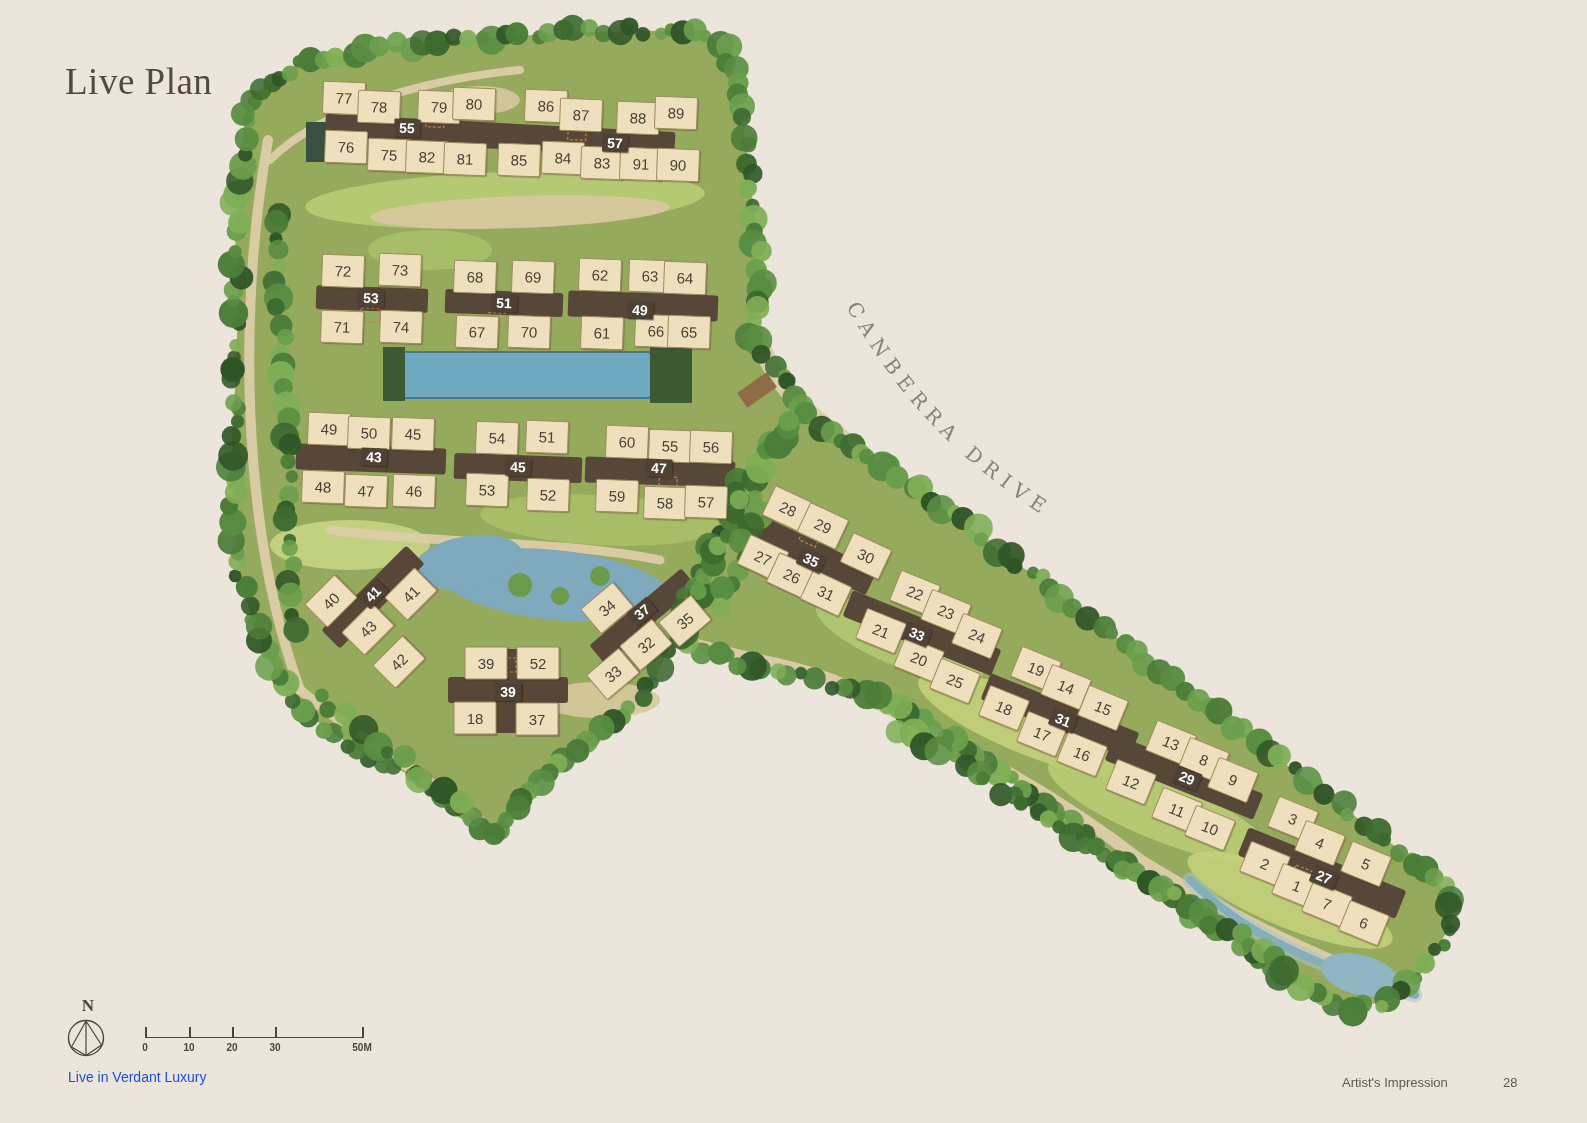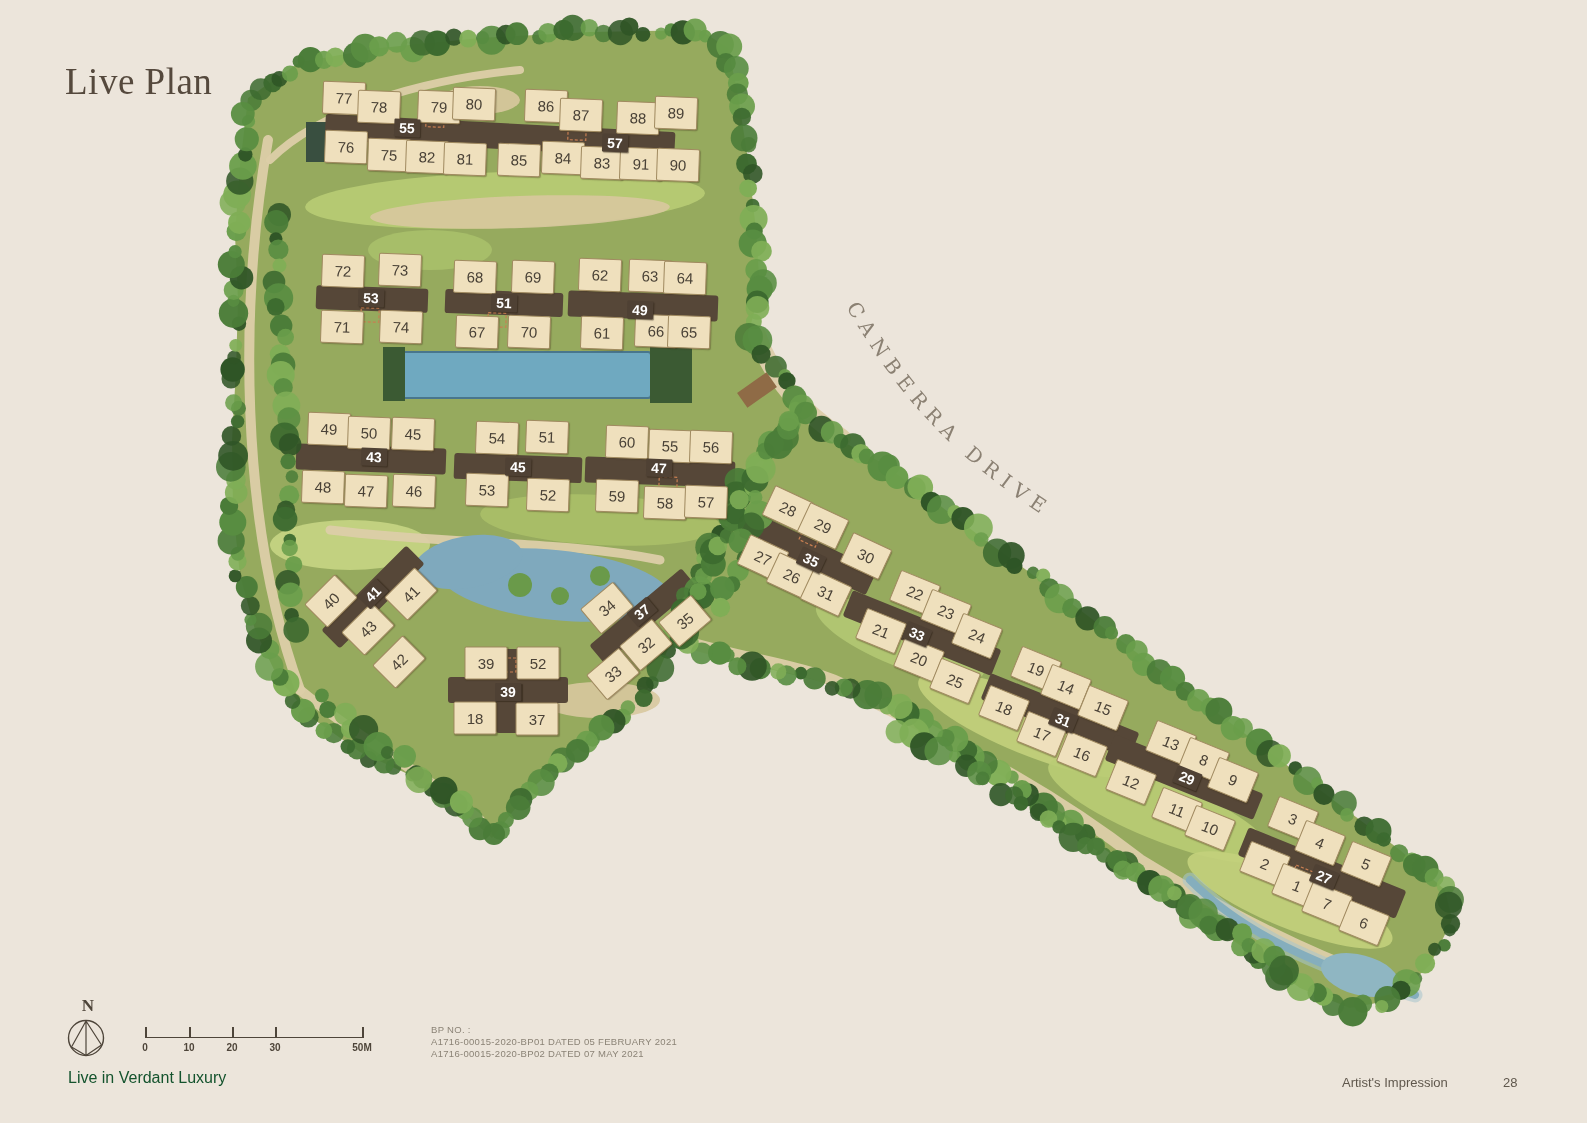--- a/index.html
+++ b/index.html
@@ -22,21 +22,21 @@
   .compass .n{position:absolute;left:50%;top:0;transform:translateX(-50%);
       font-family:"Liberation Serif",serif;font-size:17px;font-weight:700;}
   
   .scalebar{position:absolute;left:145px;top:1024px;width:217px;height:30px;}
   .scalebar .bar{position:absolute;left:0;right:0;top:13px;border-bottom:1.5px solid #4e453a;}
   .scalebar .tick{position:absolute;top:3px;width:1.5px;height:11px;background:#4e453a;}
   .scalebar .lab{position:absolute;top:18px;font-size:10px;font-weight:700;color:#4e453a;transform:translateX(-50%);}
   
   .bp{position:absolute;left:431px;top:1024px;color:#8b8376;font-size:9.5px;line-height:12px;letter-spacing:.3px;}
   
-  .footer-left{position:absolute;left:68px;top:1069px;font-size:16px;color:#14532d;}
+  .footer-left{position:absolute;left:68px;top:1069px;font-size:14px;color:#1d4ed8;}
   .footer-right{position:absolute;left:1342px;top:1075px;font-size:13px;color:#5f574c;}
   .page-num{position:absolute;left:1503px;top:1075px;font-size:13px;color:#5f574c;}
 </style>
 </head>
 <body>
 
 <div id="stage">
 
   <svg id="plan-svg" width="1587" height="1123" viewBox="0 0 1587 1123">
     <defs>
@@ -642,22 +642,17 @@
       <div class="tick" style="left: 44px;"></div>
       <div class="lab" style="left: 44px;">10</div>
       <div class="tick" style="left: 87px;"></div>
       <div class="lab" style="left: 87px;">20</div>
       <div class="tick" style="left: 130px;"></div>
       <div class="lab" style="left: 130px;">30</div>
       <div class="tick" style="left: 217px;"></div>
       <div class="lab" style="left: 217px; text-align: right;">50M</div>
     </div>
 
-  <div class="bp">
-    <div>BP NO. :</div>
-    <div>A1716-00015-2020-BP01 DATED 05 FEBRUARY 2021</div>
-    <div>A1716-00015-2020-BP02 DATED 07 MAY 2021</div>
-  </div>
 
   <div class="footer-left">Live in Verdant Luxury</div>
   <div class="footer-right">Artist's Impression</div>
   <div class="page-num">28</div>
 </div>
 
 </body></html>

